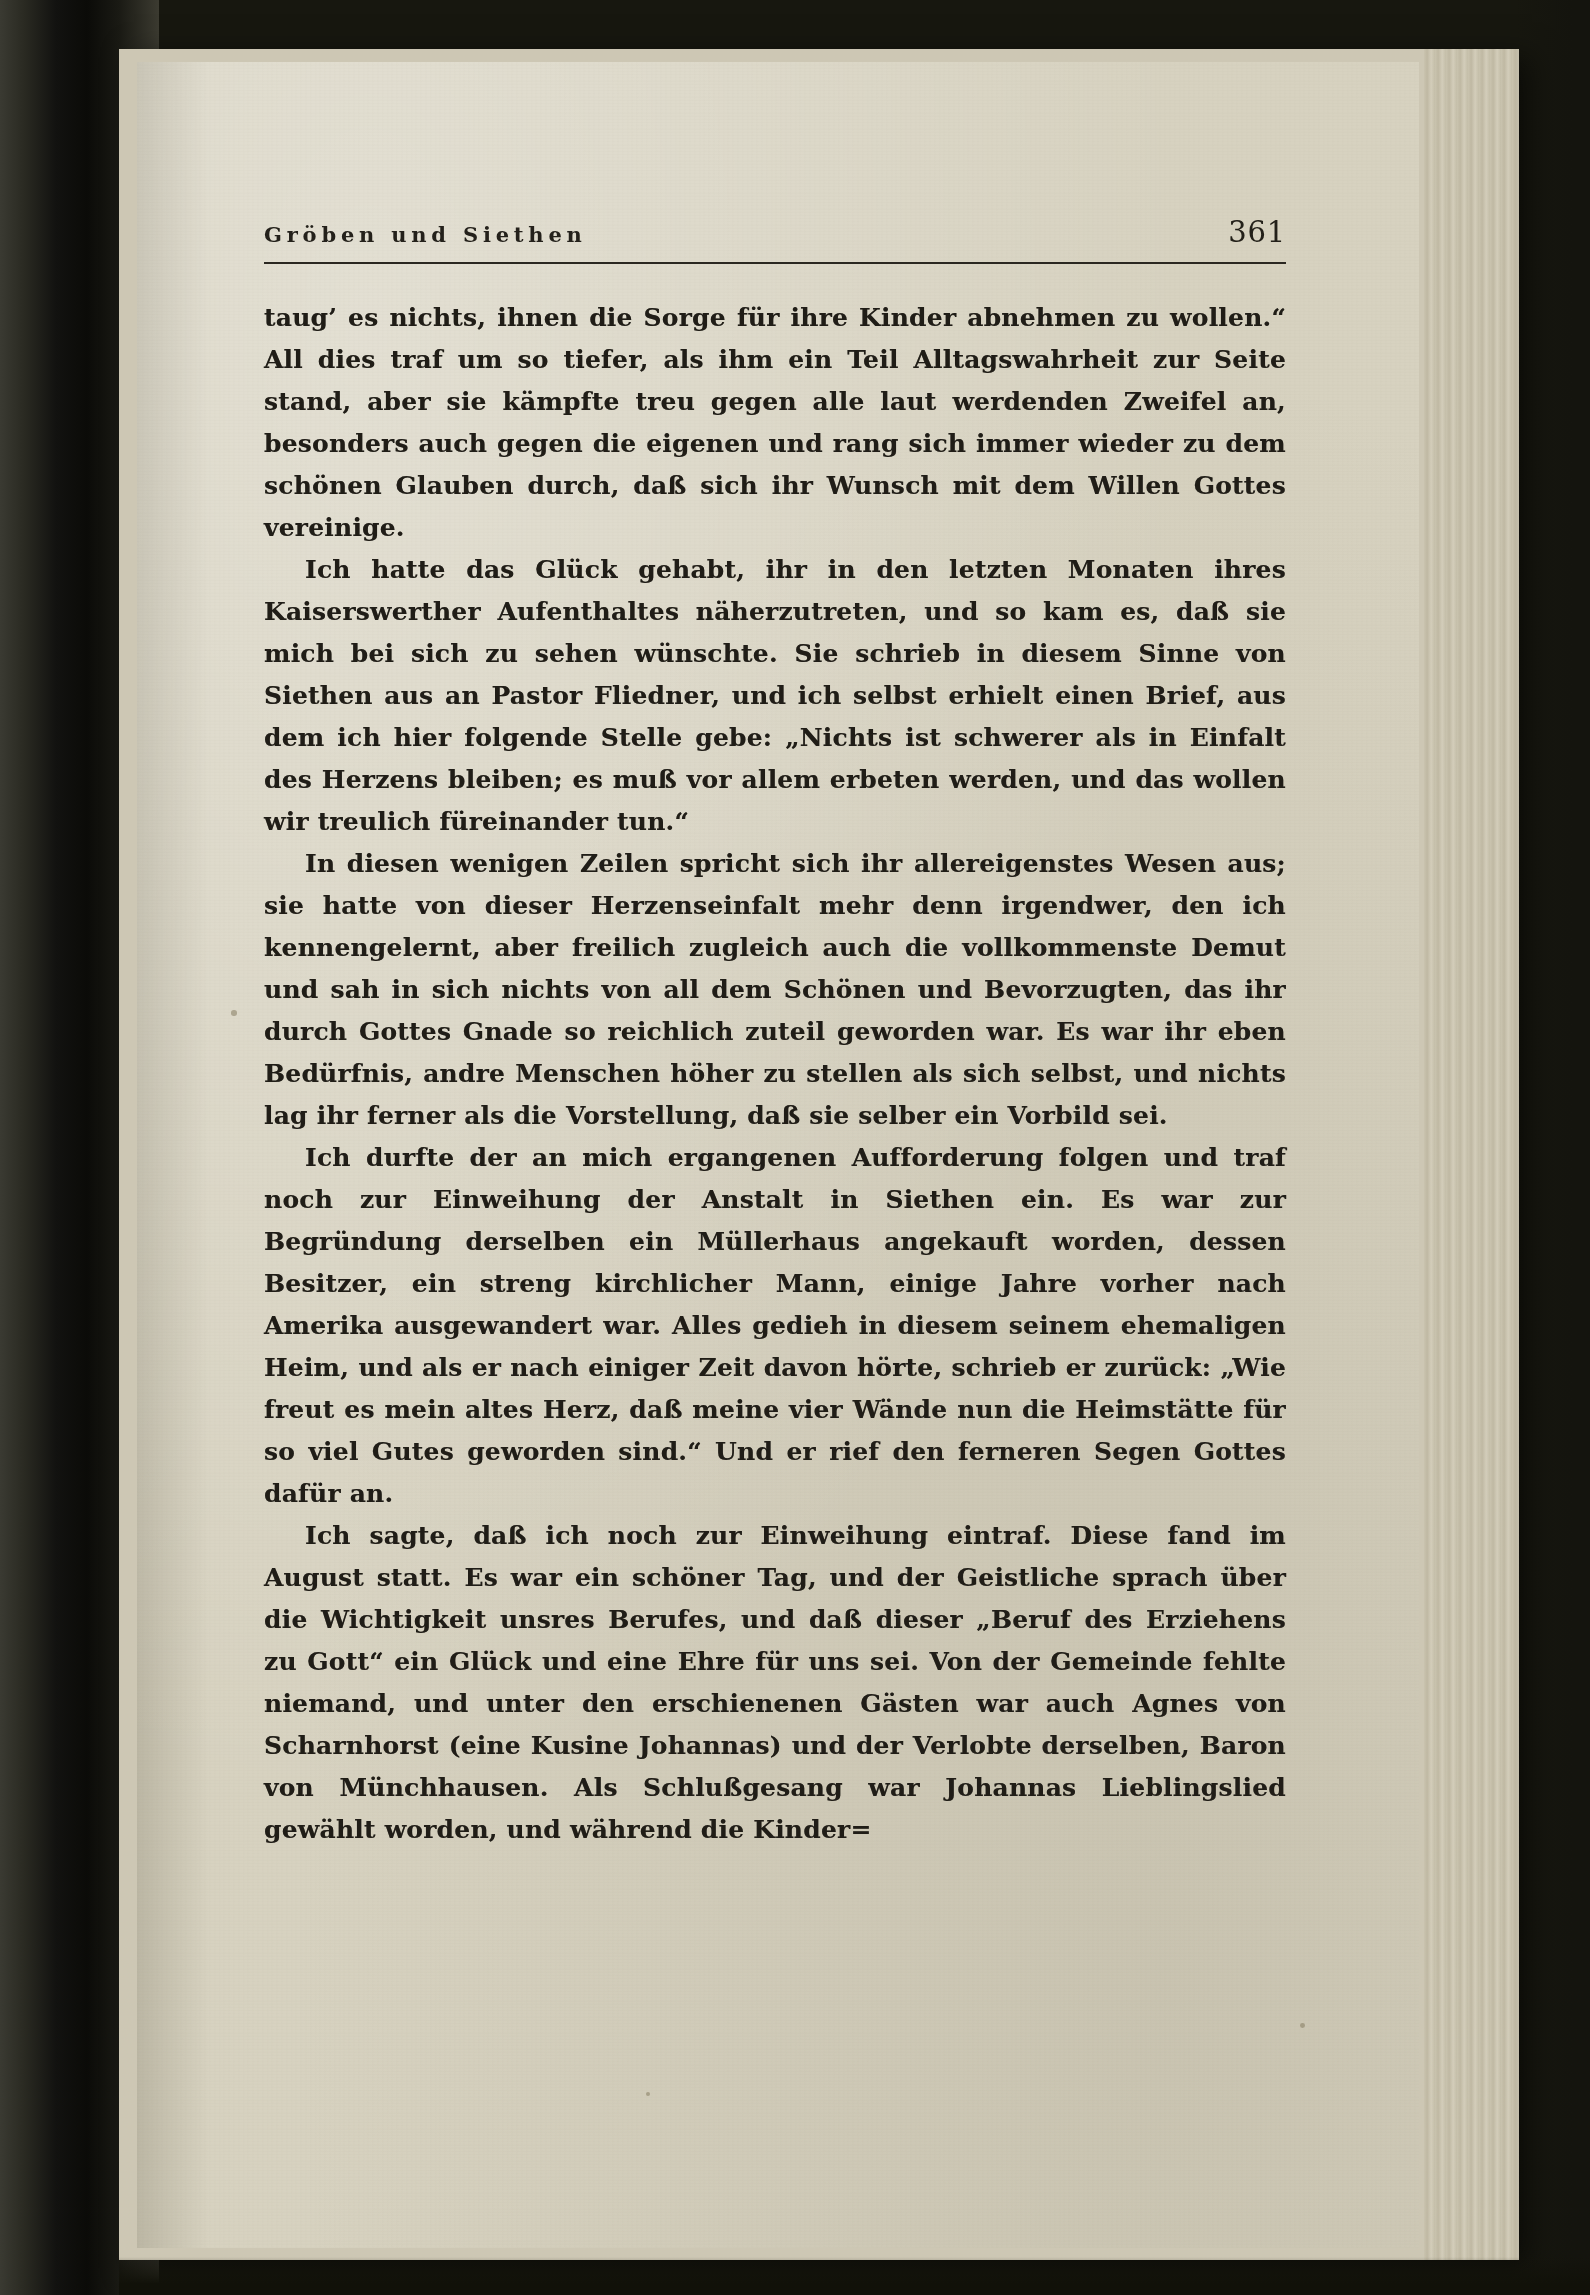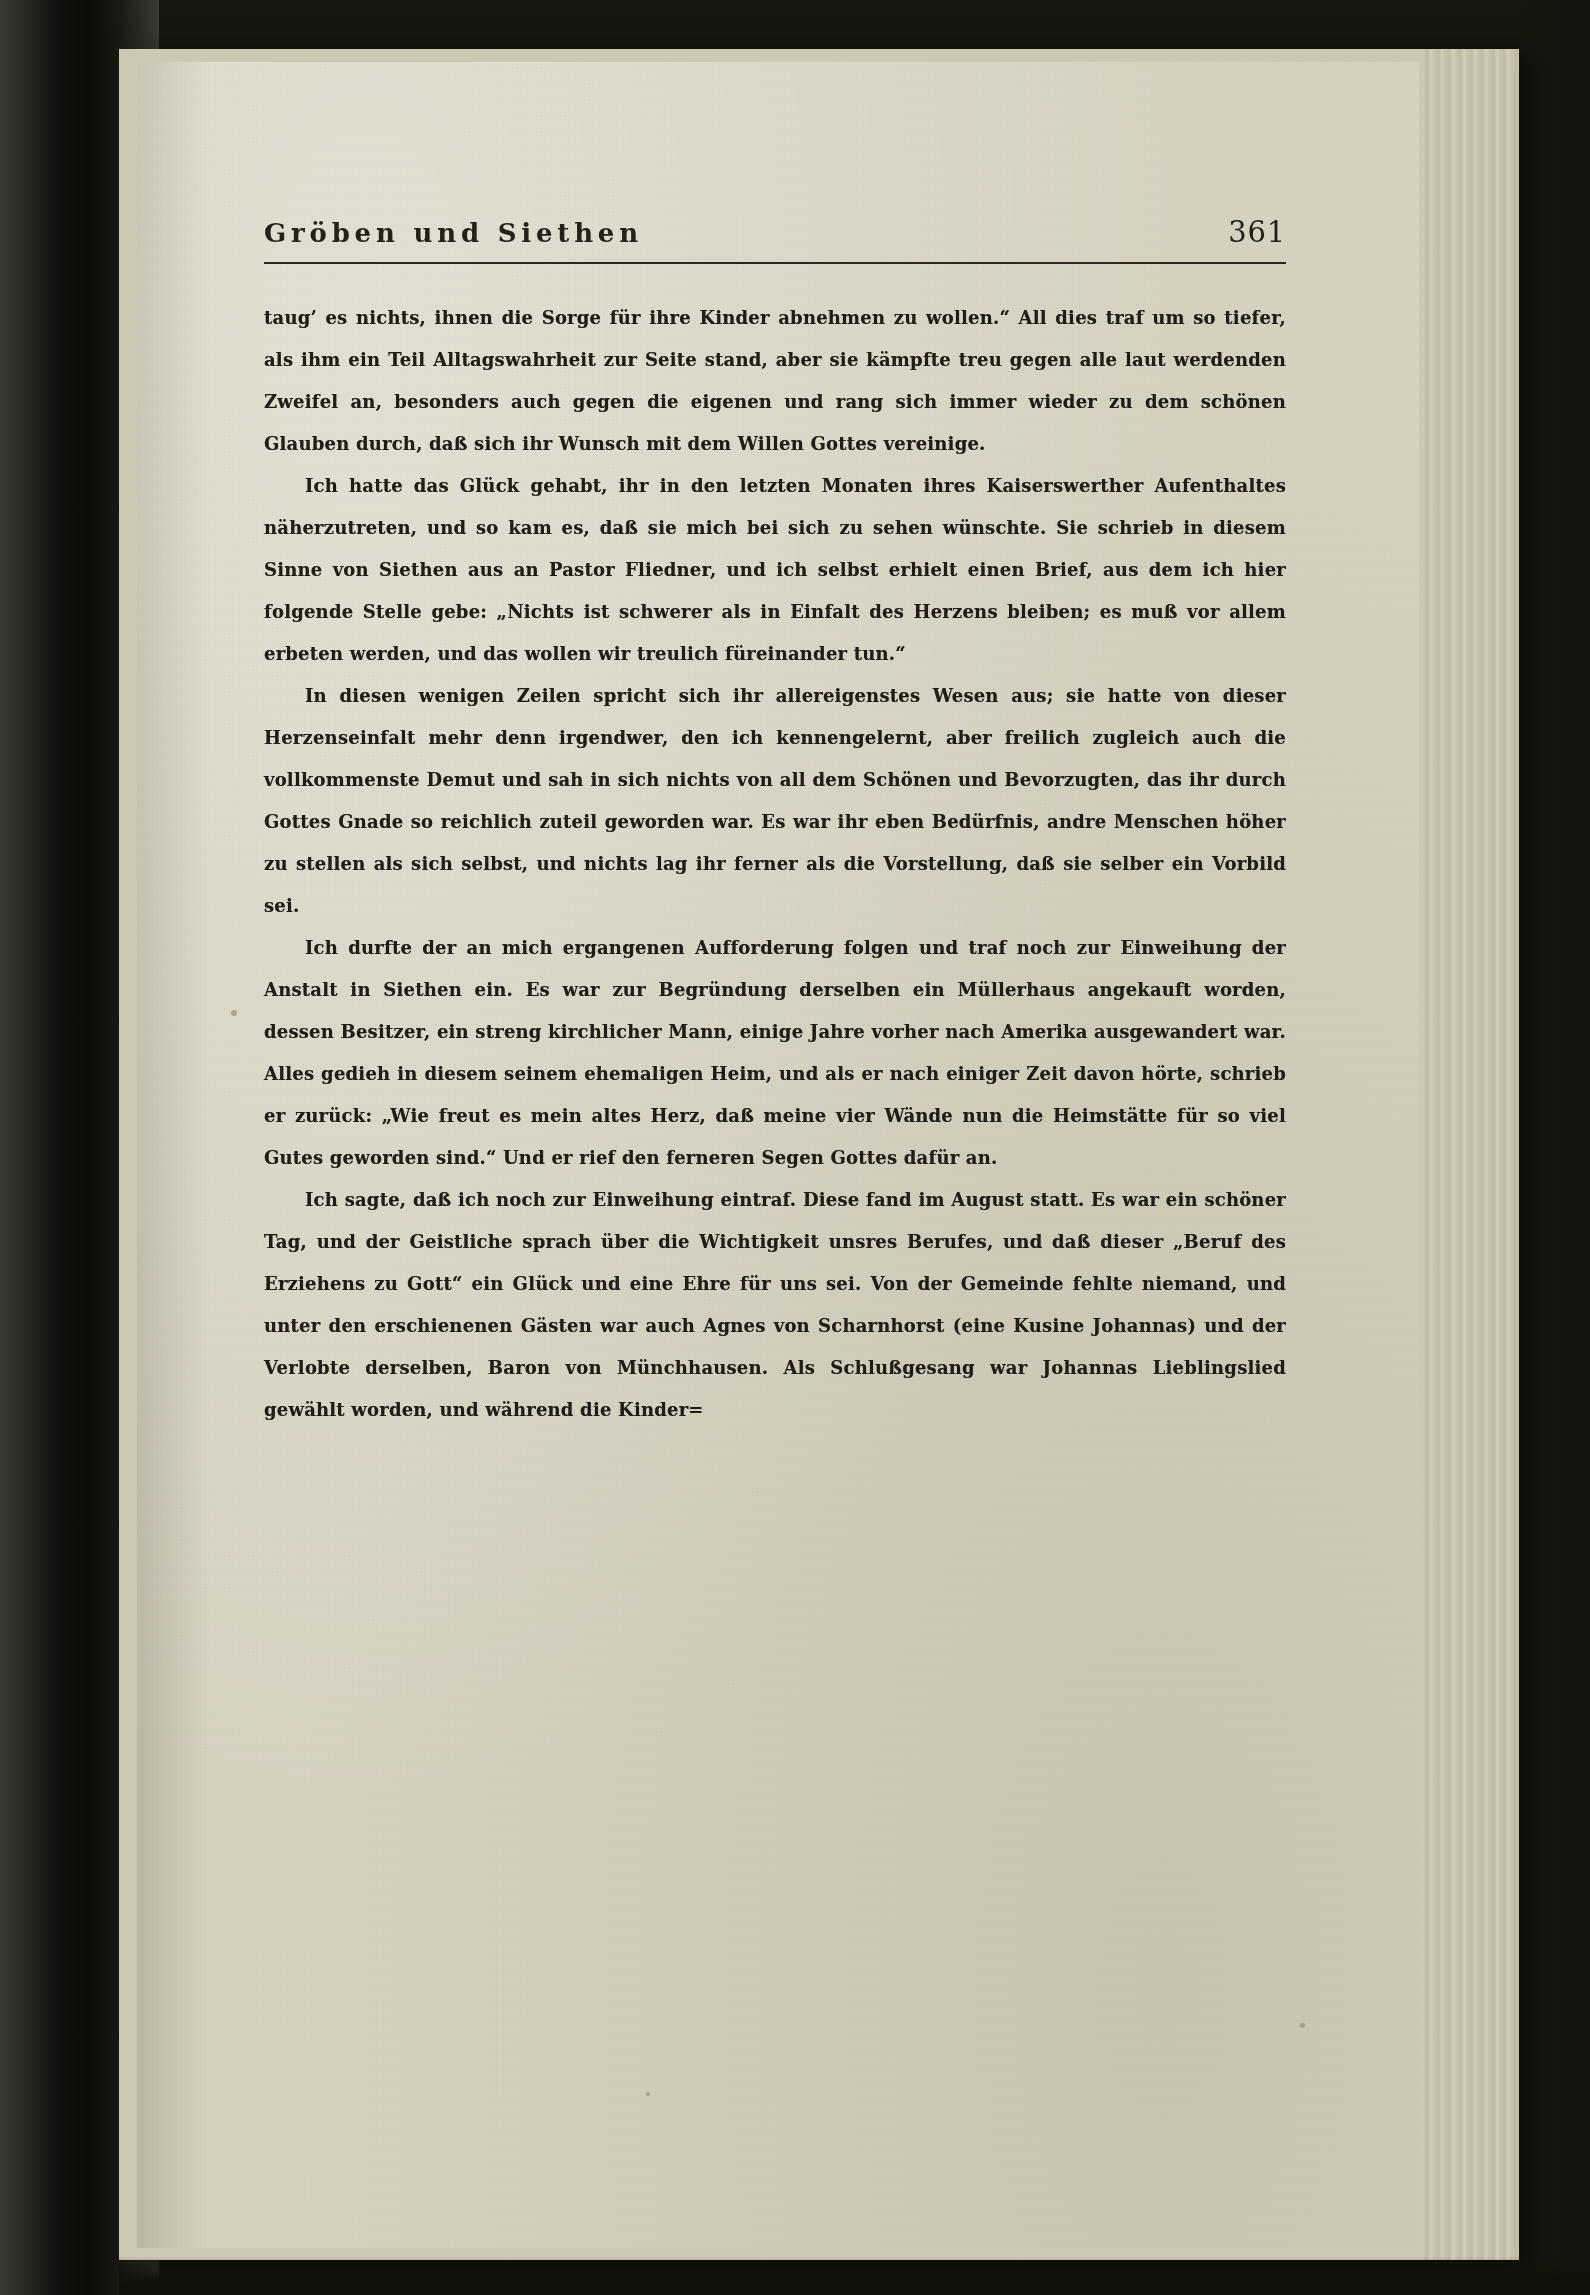--- a/index.html
+++ b/index.html
@@ -89,21 +89,21 @@
   }
 
   .running-head {
     display: flex;
     align-items: baseline;
     justify-content: space-between;
     color: #23201a;
   }
   .rh-title {
     font-family: "DejaVu Serif", serif;
-    font-size: 26px;
+    font-size: 21px;
     letter-spacing: 4.8px;
     font-weight: 700;
     color: #24211b;
   }
   .rh-folio {
     font-family: "DejaVu Serif", serif;
     font-size: 29px;
     font-weight: 400;
     color: #232019;
     letter-spacing: 0.8px;
@@ -112,21 +112,21 @@
     margin-top: 12.7px;
     height: 2.4px;
     background: #2a2720;
     width: 100%;
   }
 
   .body-copy {
     margin-top: 33px;
     color: #201d17;
     font-family: "DejaVu Serif", serif;
-    font-size: 18px;
+    font-size: 25px;
     line-height: 42px;
     text-align: justify;
     text-justify: inter-word;
     font-weight: 600;
     letter-spacing: 0.2px;
     -webkit-font-smoothing: none;
   }
   .body-copy p {
     margin: 0;
     text-indent: 41px;

